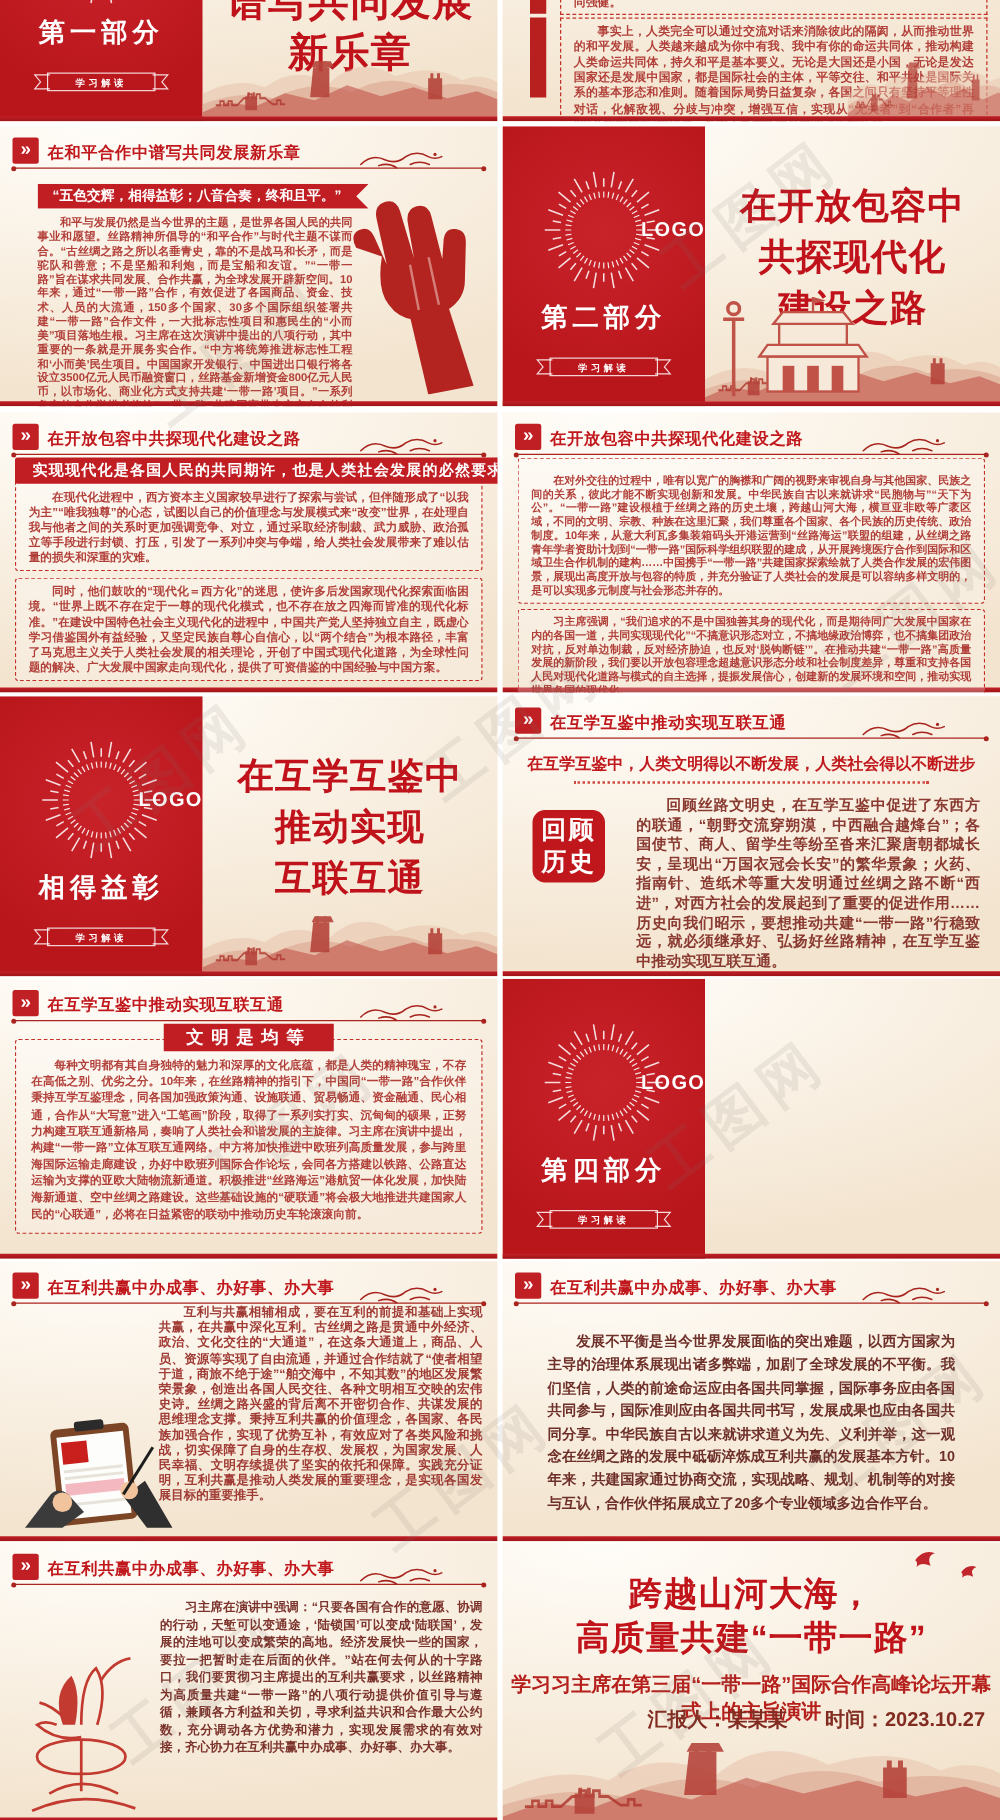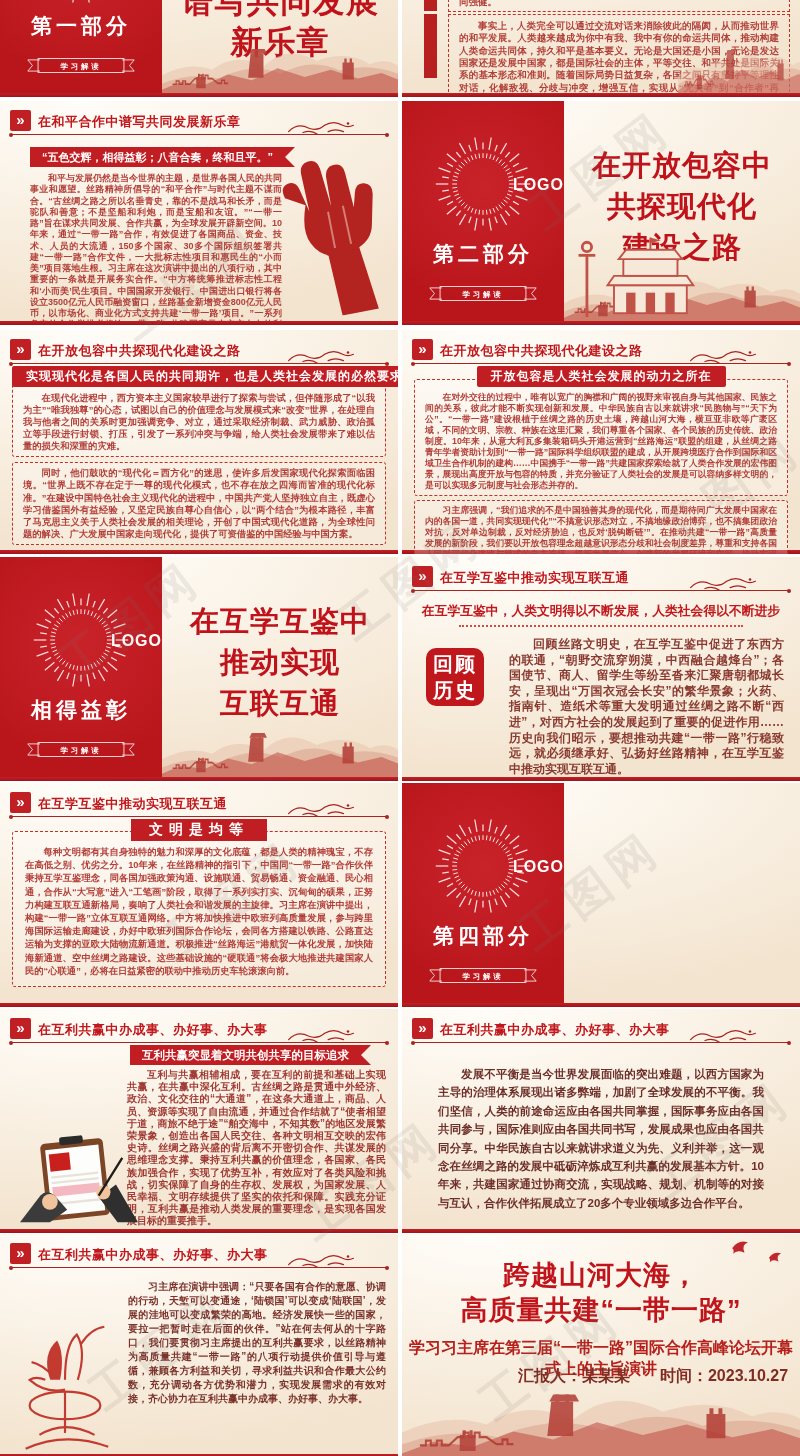--- a/index.html
+++ b/index.html
@@ -423,21 +423,20 @@
     <div class="chead-title">在开放包容中共探现代化建设之路</div>
     <div class="crule">
       <div class="horses"><svg viewBox="0 0 80 20" width="100%" height="100%" fill="none" stroke="#a8241e" stroke-width="1.4" stroke-linecap="round">
   <path d="M4 14 Q14 4 26 10 Q36 14 44 7 Q54 1 64 7 Q70 10 76 7"></path>
   <path d="M20 15 q9 -3 16 2"></path>
             <path d="M48 14 q8 -4 17 0"></path>
   <circle cx="70" cy="5" r="1.4" fill="#a8241e" stroke="none"></circle>
           </svg></div>
     </div>
     <div class="cbody">
-      <div class="pillbar">开放包容是人类社会发展的动力之所在</div>
       <div class="dbox t88 padt">
         <p>在对外交往的过程中，唯有以宽广的胸襟和广阔的视野来审视自身与其他国家、民族之间的关系，彼此才能不断实现创新和发展。中华民族自古以来就讲求“民胞物与”“天下为公”。“一带一路”建设根植于丝绸之路的历史土壤，跨越山河大海，横亘亚非欧等广袤区域，不同的文明、宗教、种族在这里汇聚，我们尊重各个国家、各个民族的历史传统、政治制度。10年来，从意大利瓦多集装箱码头开港运营到“丝路海运”联盟的组建，从丝绸之路青年学者资助计划到“一带一路”国际科学组织联盟的建成，从开展跨境医疗合作到国际和区域卫生合作机制的建构……中国携手“一带一路”共建国家探索绘就了人类合作发展的宏伟图景，展现出高度开放与包容的特质，并充分验证了人类社会的发展是可以容纳多样文明的，是可以实现多元制度与社会形态并存的。</p>
       </div>
       <div class="dbox t88" style="margin-top:4px">
         <p>习主席强调，“我们追求的不是中国独善其身的现代化，而是期待同广大发展中国家在内的各国一道，共同实现现代化”“不搞意识形态对立，不搞地缘政治博弈，也不搞集团政治对抗，反对单边制裁，反对经济胁迫，也反对‘脱钩断链’”。在推动共建“一带一路”高质量发展的新阶段，我们要以开放包容理念超越意识形态分歧和社会制度差异，尊重和支持各国人民对现代化道路与模式的自主选择，提振发展信心，创建新的发展环境和空间，推动实现世界各国的现代化。</p>
       </div>
     </div>
     <div class="bbar"></div>
   </div>
 
@@ -715,21 +714,20 @@
     <div class="chead-title">在互利共赢中办成事、办好事、办大事</div>
     <div class="crule">
       <div class="horses"><svg viewBox="0 0 80 20" width="100%" height="100%" fill="none" stroke="#a8241e" stroke-width="1.4" stroke-linecap="round">
   <path d="M4 14 Q14 4 26 10 Q36 14 44 7 Q54 1 64 7 Q70 10 76 7"></path>
   <path d="M20 15 q9 -3 16 2"></path>
             <path d="M48 14 q8 -4 17 0"></path>
   <circle cx="70" cy="5" r="1.4" fill="#a8241e" stroke="none"></circle>
           </svg></div>
     </div>
     <div class="cbody">
-      <div class="flagbar">互利共赢突显着文明共创共享的目标追求</div>
       <div style="margin-left:115px;font-size:10px;line-height:1.22;color:#a03c35;text-align:justify">
         <p style="text-indent:2em">互利与共赢相辅相成，要在互利的前提和基础上实现共赢，在共赢中深化互利。古丝绸之路是贯通中外经济、政治、文化交往的“大通道”，在这条大通道上，商品、人员、资源等实现了自由流通，并通过合作结就了“使者相望于道，商旅不绝于途”“舶交海中，不知其数”的地区发展繁荣景象，创造出各国人民交往、各种文明相互交映的宏伟史诗。丝绸之路兴盛的背后离不开密切合作、共谋发展的思维理念支撑。秉持互利共赢的价值理念，各国家、各民族加强合作，实现了优势互补，有效应对了各类风险和挑战，切实保障了自身的生存权、发展权，为国家发展、人民幸福、文明存续提供了坚实的依托和保障。实践充分证明，互利共赢是推动人类发展的重要理念，是实现各国发展目标的重要推手。</p>
       </div>
     </div>
     <div class="clipboard"><svg viewBox="0 0 150 110" width="100%" height="100%">
   <g transform="rotate(-6 75 55)">
    <rect x="30" y="6" width="80" height="98" rx="6" fill="#7c4526"></rect>
    <rect x="36" y="14" width="68" height="84" fill="#fdfdfb"></rect>
    <rect x="40" y="20" width="26" height="22" fill="#c9201d"></rect>
    <rect x="40" y="48" width="60" height="3" fill="#e8e3da"></rect>

